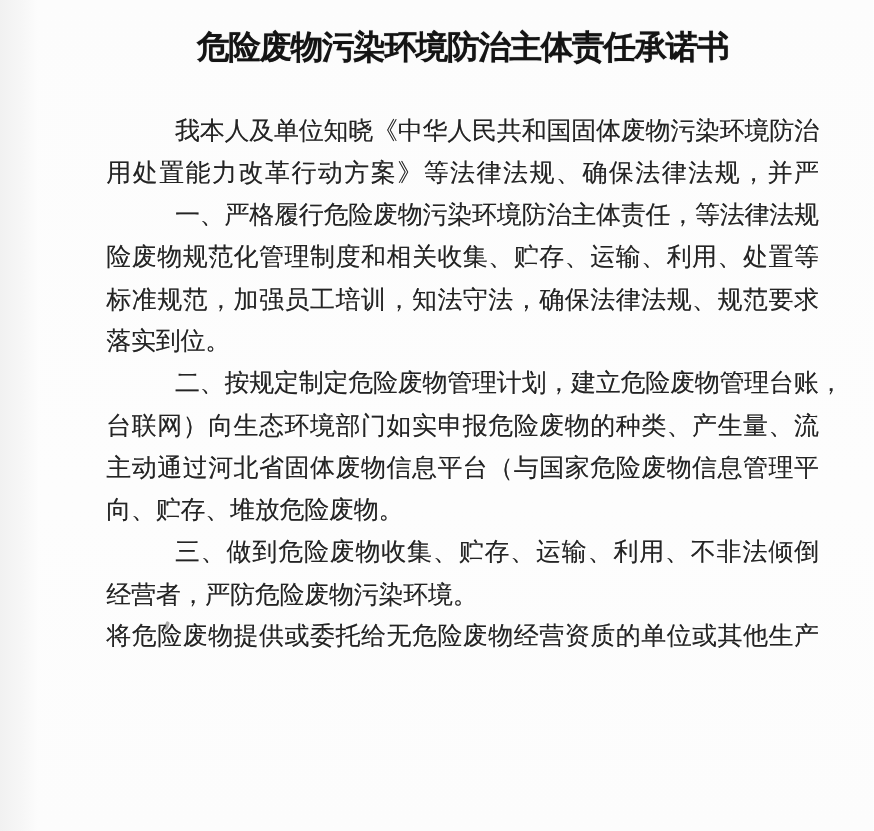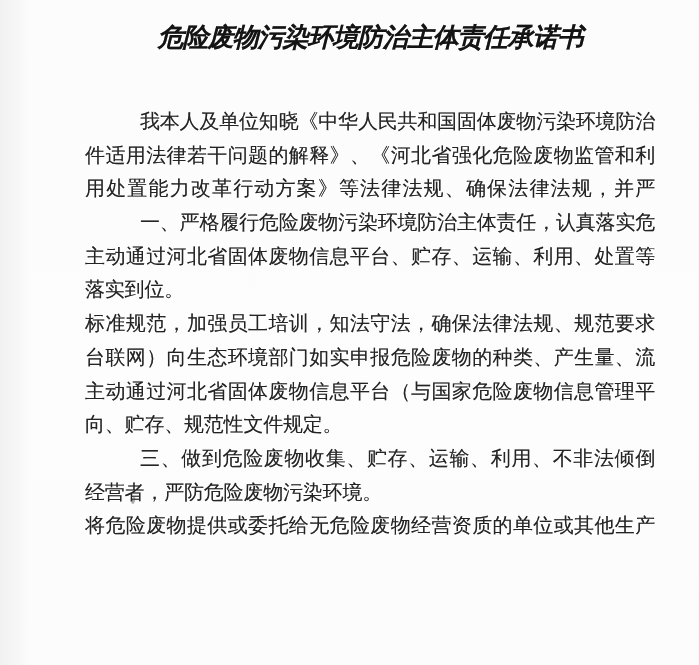--- a/index.html
+++ b/index.html
@@ -33,24 +33,23 @@
   }
   .doc-title {
     font-size: 26px;
     line-height: 36px;
     font-weight: bold;
     letter-spacing: -1px;
     text-align: center;
     color: #141414;
     text-shadow: 0 0 0.6px rgba(20,20,20,0.55);
     white-space: nowrap;
-    font-style: italic;
   }
   .doc-body {
-    margin-top: 49px;
+    margin-top: 33px;
     color: #242424;
   }
   .line {
     font-size: 20px;
     line-height: 33.7px;
     height: 33.7px;
     letter-spacing: -0.2px;
     text-align: justify;
     text-align-last: justify;
     white-space: nowrap;
@@ -78,29 +77,29 @@
 <body>
 
 <div class="page">
   <div class="scan-edge"></div>
 
   <div class="content">
     <div class="doc-title">危险废物污染环境防治主体责任承诺书</div>
 
     <div class="doc-body">
       <div class="line indent">我本人及单位知晓《中华人民共和国固体废物污染环境防治</div>
-      <div class="line">件适用法律若干问题的解释》、《河北省强化危险废物监管和利</div>
       <div class="line">用处置能力改革行动方案》等法律法规、确保法律法规，并严</div>
-      <div class="line indent">一、严格履行危险废物污染环境防治主体责任，认真落实危</div>
-      <div class="line">主动通过河北省固体废物信息平台、贮存、运输、利用、处置等</div>
+      <div class="line indent">一、严格履行危险废物污染环境防治主体责任，等法律法规</div>
+      <div class="line">险废物规范化管理制度和相关收集、贮存、运输、利用、处置等</div>
+      <div class="line">标准规范，加强员工培训，知法守法，确保法律法规、规范要求</div>
       <div class="line end">落实到位。</div>
-      <div class="line">标准规范，加强员工培训，知法守法，确保法律法规、规范要求</div>
+      <div class="line indent">二、按规定制定危险废物管理计划，建立危险废物管理台账，</div>
       <div class="line">台联网）向生态环境部门如实申报危险废物的种类、产生量、流</div>
       <div class="line">主动通过河北省固体废物信息平台（与国家危险废物信息管理平</div>
-      <div class="line end">向、贮存、规范性文件规定。</div>
+      <div class="line end">向、贮存、堆放危险废物。</div>
       <div class="line indent">三、做到危险废物收集、贮存、运输、利用、不非法倾倒</div>
       <div class="line end">经营者，严防危险废物污染环境。</div>
       <div class="line">将危险废物提供或委托给无危险废物经营资质的单位或其他生产</div>
     </div>
   </div>
 
   <div class="scan-artifact"></div>
 </div>
 
 </body></html>

